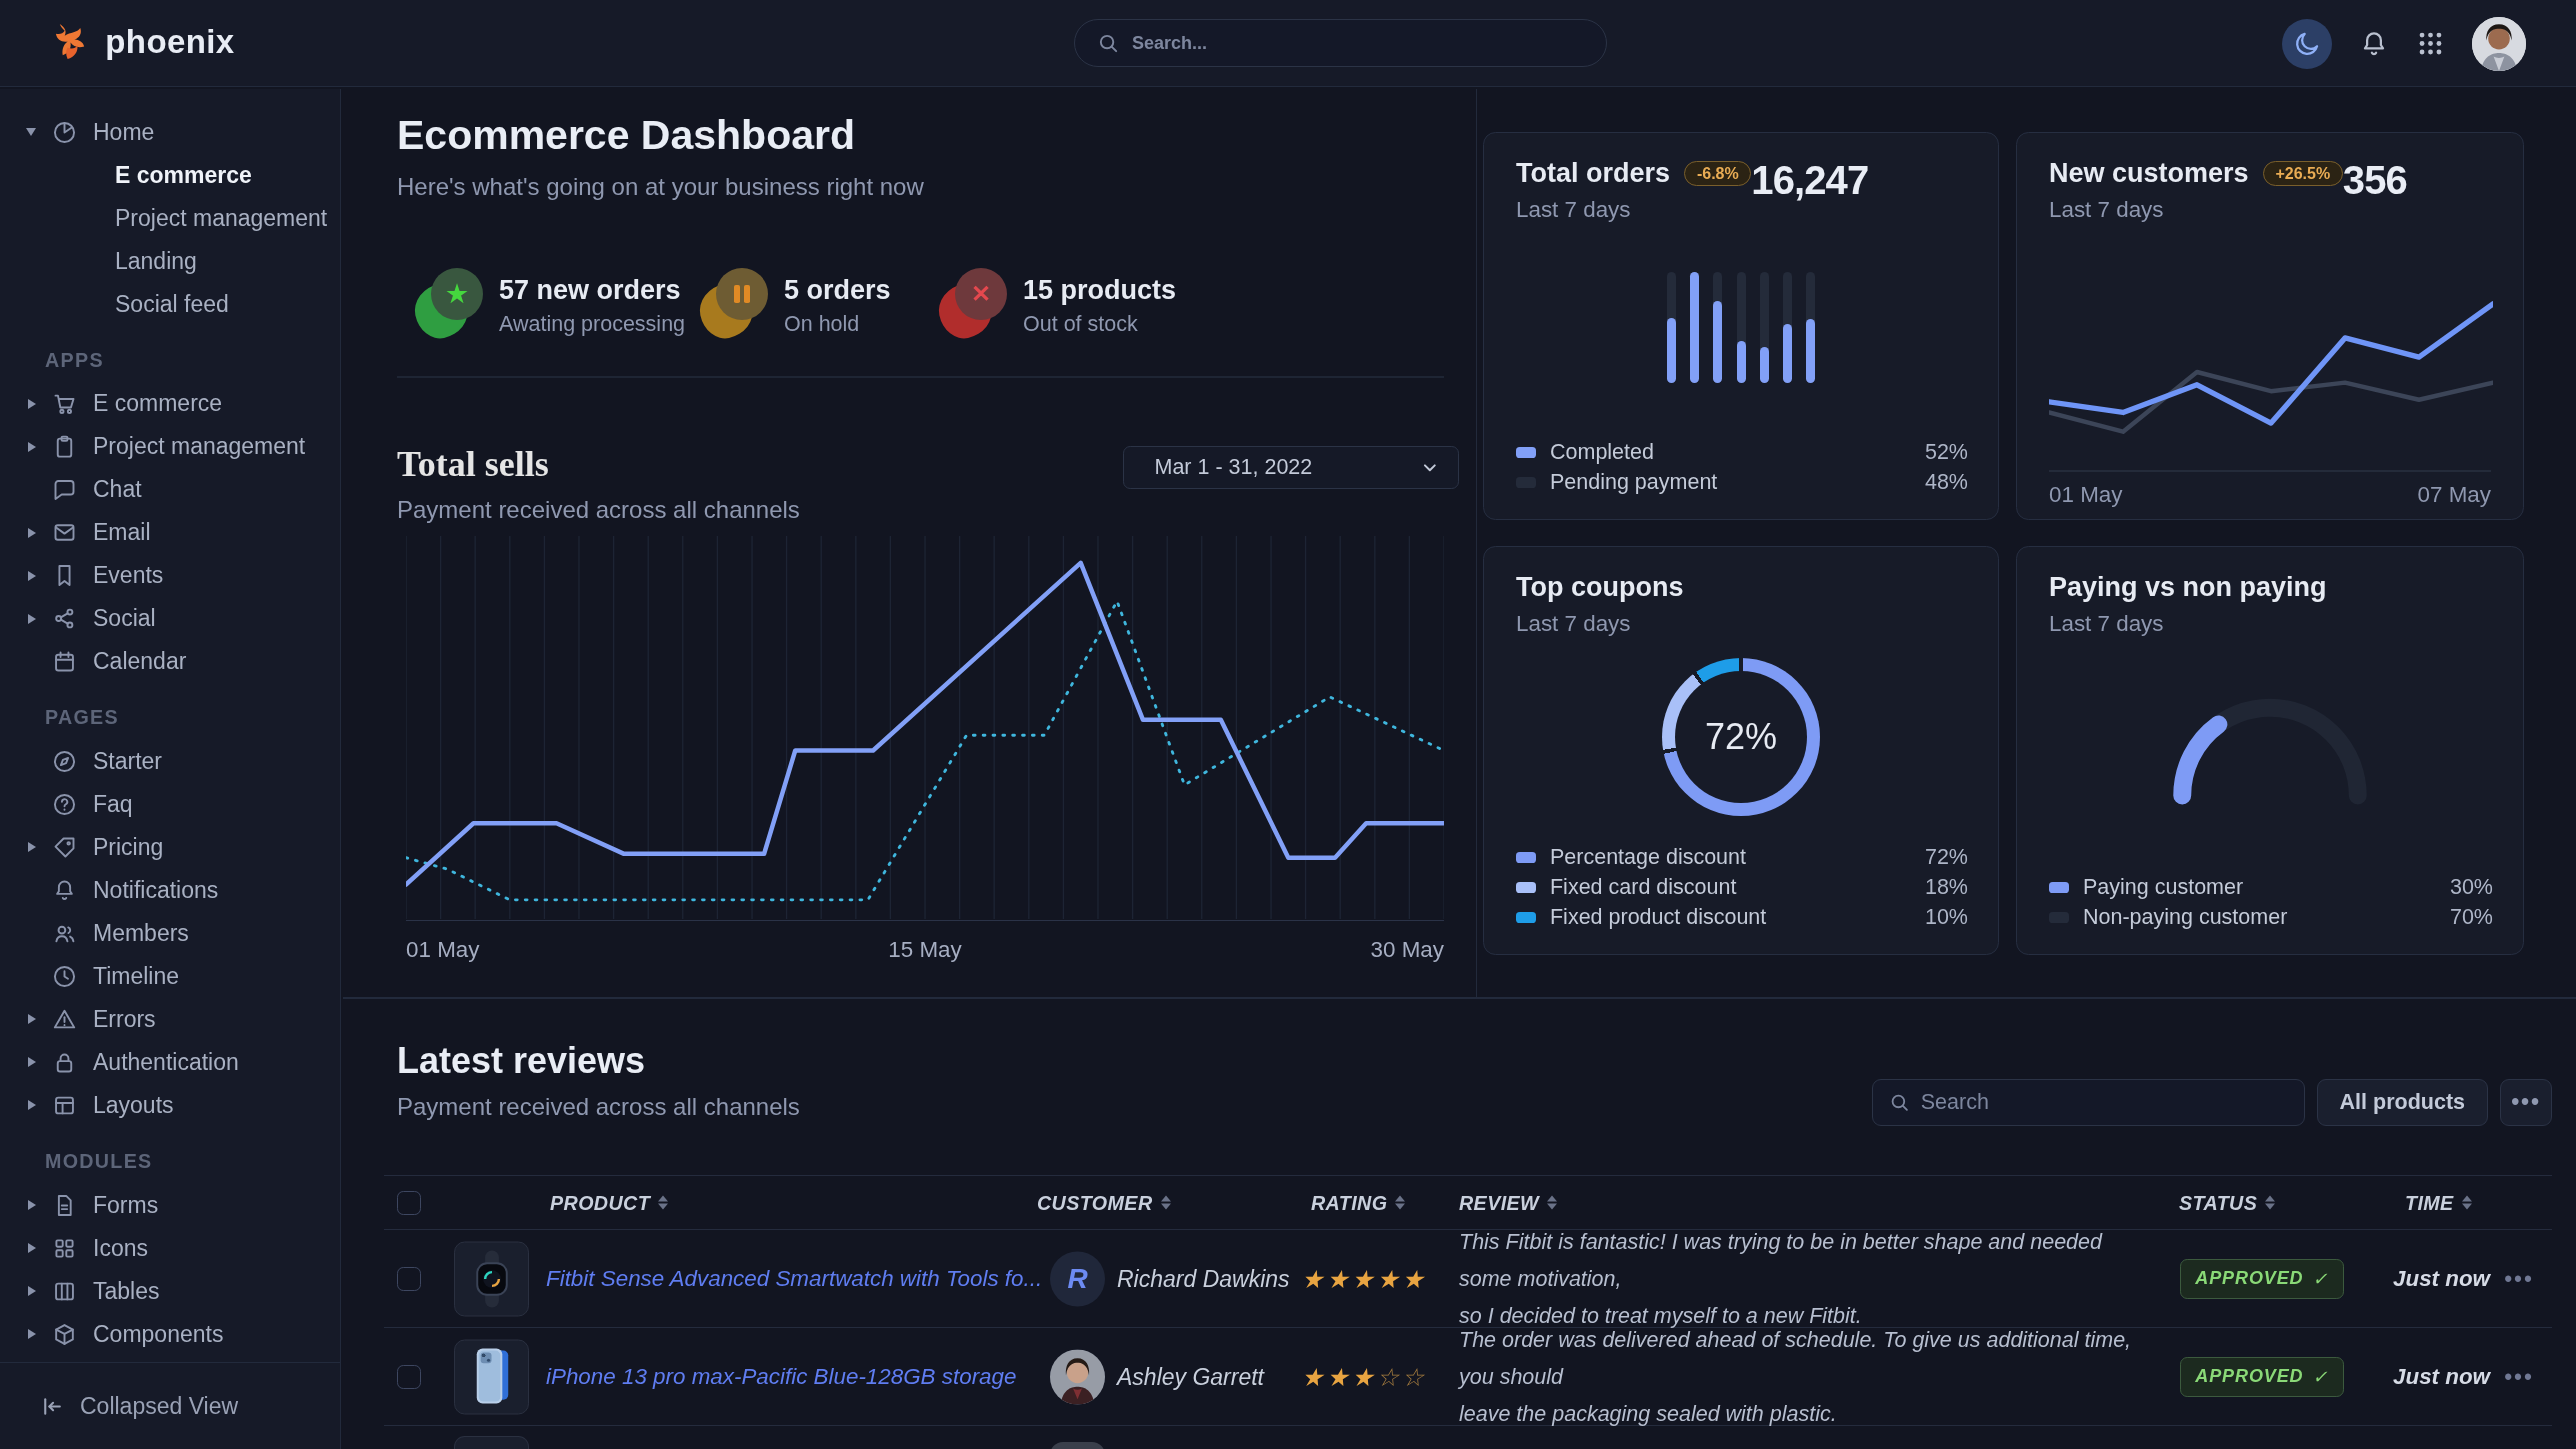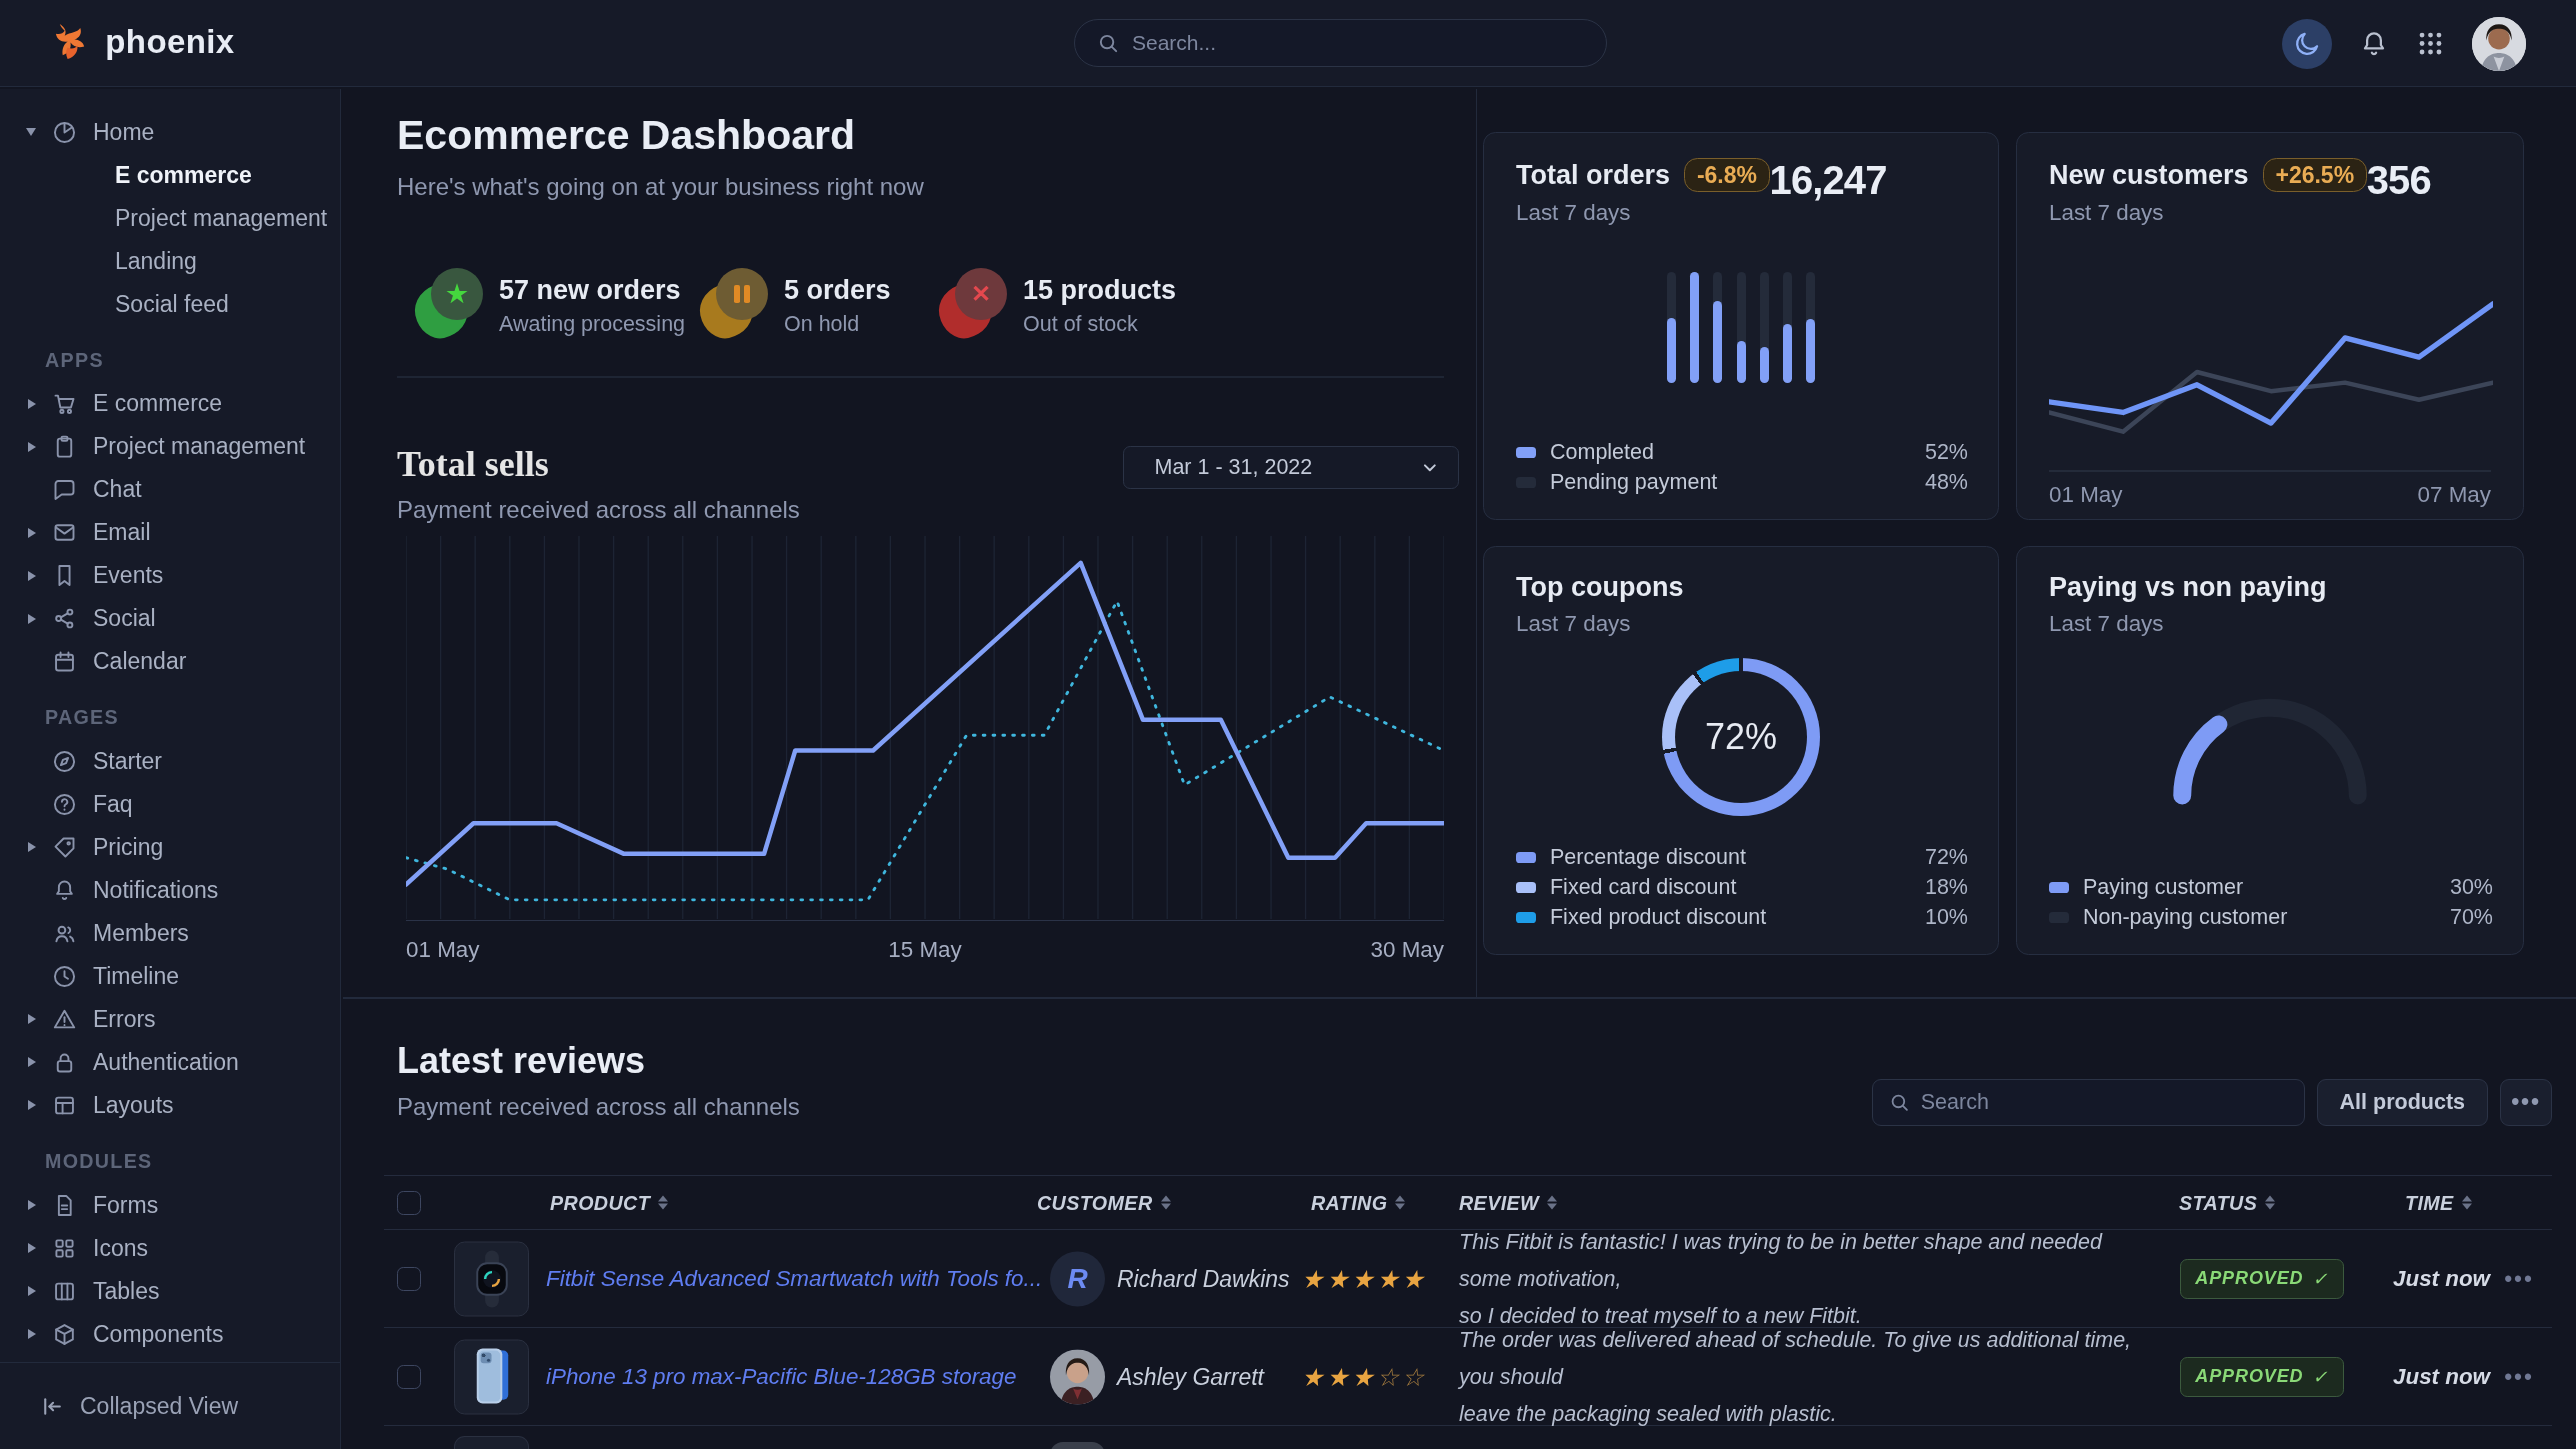--- a/index.html
+++ b/index.html
@@ -6,21 +6,21 @@
   html,body { background:#0d1019; }
   body { font-family:"Liberation Sans", sans-serif; }
   #app { position:relative; width:2576px; height:1449px; background:#121521; color:#e4e8f0; overflow:hidden; }
 
   
   #topnav { position:absolute; left:0; top:0; width:100%; height:87px; background:#161a28; border-bottom:1.8px solid #222a3c;padding-left:23px; }
   .logo { position:absolute; left:52px; top:21.5px; display:flex; align-items:center; gap:14.3px; cursor:pointer; }
   .logo-mark { width:39px; height:41px; }
   .logo-text { font-size:33px; font-weight:600; color:#e8ecf4; letter-spacing:0.4px; }
   .nav-search { position:absolute; left:1074px; top:19px; width:533px; height:48px; border:1.8px solid #2b3346; border-radius:25px; display:flex; align-items:center; padding:0 21.5px; gap:12.5px; background:#141828; }
-  .nav-search input { flex:1; background:transparent; border:none; outline:none; color:#ef4444; font-size:21px; font-family:"Liberation Sans", sans-serif; }
+  .nav-search input { flex:1; background:transparent; border:none; outline:none; color:#ef4444; font-size:18px; font-family:"Liberation Sans", sans-serif;font-weight:bold; }
   .nav-search input::placeholder { color:#7d869e; }
   .nav-actions { position:absolute; right:50px; top:0; height:87px; display:flex; align-items:center; gap:27px; }
   .moon-btn { width:50px; height:50px; border-radius:50%; background:#2c3f66; border:none; display:flex; align-items:center; justify-content:center; cursor:pointer; }
   .icon-btn { background:none; border:none; color:#b9c0cf; cursor:pointer; display:flex; align-items:center; }
   .avatar-btn { width:54px; height:54px; border-radius:50%; overflow:hidden; cursor:pointer; background:#d7dae0; }
 
   
   #sidebar { position:absolute; left:0; top:89px; width:341px; bottom:0; background:#161a28; border-right:1.8px solid #222a3c; }
   #sidebar-nav { position:absolute; left:0; top:0; right:0; bottom:89px; overflow:hidden; padding-top:21.5px; }
   .nav-item { height:43px; display:flex; align-items:center; cursor:pointer; }
@@ -60,21 +60,21 @@
 
   
   .card { position:absolute; background:#171b28; border:1.8px solid #262e41; border-radius:12.5px; }
   #card-orders    { left:1140px; top:43px;  width:516px; height:388px; }
   #card-customers { left:1673px; top:43px;  width:508px; height:388px; }
   #card-coupons   { left:1140px; top:457px; width:516px; height:409px; }
   #card-paying    { left:1673px; top:457px; width:508px; height:409px; }
   .card-head { position:absolute; left:32px; right:29px; top:25px; display:flex; }
   .title-row { display:flex; align-items:center; gap:14.3px; }
   .card-title { font-size:27px; font-weight:700; color:#e7ebf3; }
-  .badge-warn { font-size:23px; font-weight:700; color:#e9ac54; border:1.8px solid #7a5f2b; background:#2b2314; border-radius:13.4px; padding:2.7px 11.6px; }
+  .badge-warn { font-size:16px; font-weight:700; color:#e9ac54; border:1.8px solid #7a5f2b; background:#2b2314; border-radius:13.4px; padding:2.7px 11.6px; }
   .big-num { font-size:40px; font-weight:700; color:#e9edf5; letter-spacing:-0.9px; }
   .period { font-size:22.4px; color:#8f98b0; margin-top:8px; }
   .legend { position:absolute; left:32px; right:30px; bottom:21.5px; }
   .legend-row { display:flex; align-items:center; height:30px; }
   .chip { width:19.7px; height:11.6px; border-radius:3.6px; }
   .legend-label { margin-left:14.3px; font-size:21.5px; color:#c4cbd9; }
   .legend-value { margin-left:auto; font-size:21.5px; color:#aeb6c8; }
   #orders-bars { position:absolute; left:0; right:0; top:139px; display:flex; justify-content:center; gap:14.3px; }
   .bar-track { position:relative; width:9px; height:111px; background:#242b3a; border-radius:5.4px; }
   .bar-fill { position:absolute; left:0; bottom:0; width:9px; background:#82a0f7; border-radius:5.4px; }

